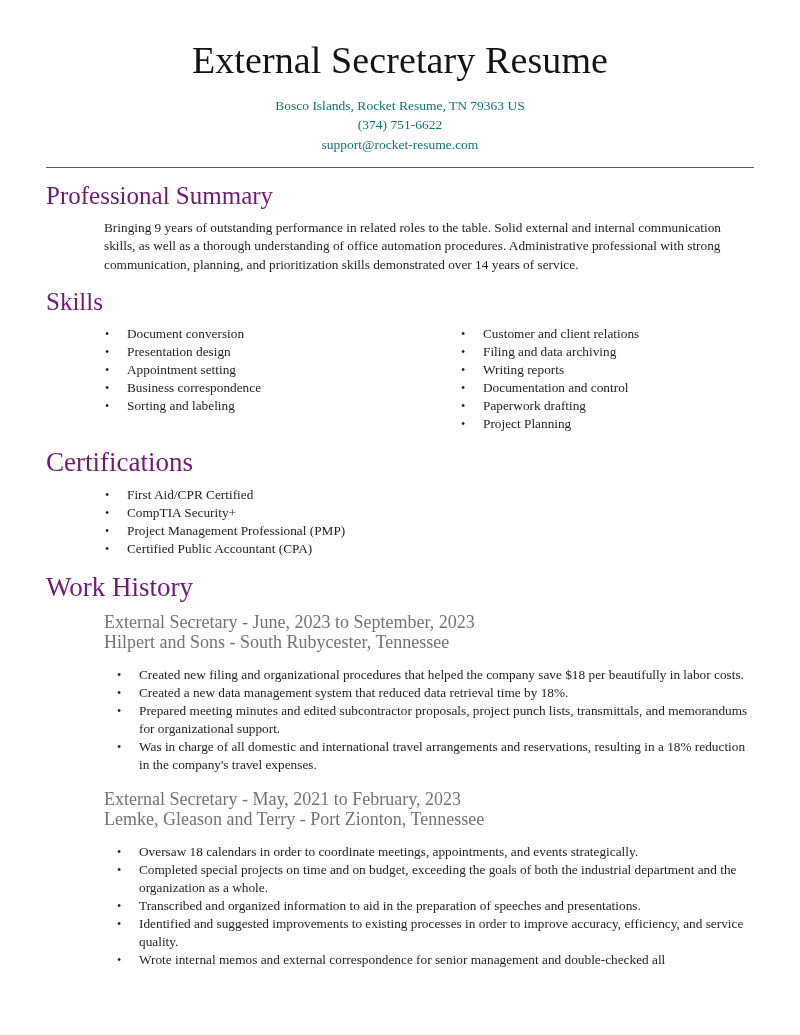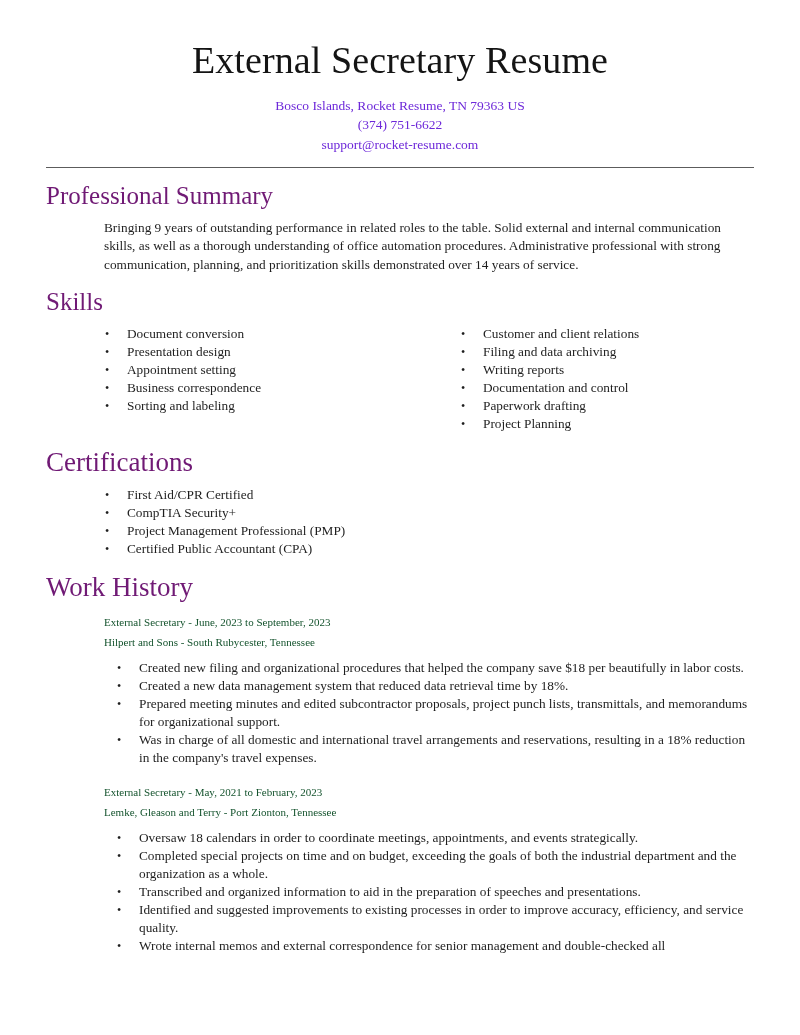--- a/index.html
+++ b/index.html
@@ -36,21 +36,21 @@
     padding-top: 40px;
     color: #141414;
   }
   .contact-block {
     text-align: center;
     margin-top: 14px;
   }
   .contact-line {
     font-size: 13.5px;
     line-height: 19.5px;
-    color: #6d28d9;
+    color: #0f766e;
   }
   .header-rule {
     border: 0;
     border-top: 1.3px solid #5c5c5c;
     margin: 13px 0 0 0;
     width: 100%;
   }
 
   
   .section {
@@ -120,27 +120,27 @@
     padding-left: 58px;
   }
   .job {
     margin-top: 16px;
   }
   .job:first-child {
     margin-top: 0;
   }
   .job-title-line,
   .job-company-line {
-    font-size: 11px;
+    font-size: 18px;
     line-height: 19.5px;
-    color: #14532d;
+    color: #737373;
   }
   .job ul.bullets {
     padding-left: 24px;
-    margin-top: 7px;
+    margin-top: 14px;
   }
   .job ul.bullets li {
     margin-bottom: 0px;
   }
 
   .wh-heading {
     margin-bottom: 10px;
   }
 </style>
 </head>

